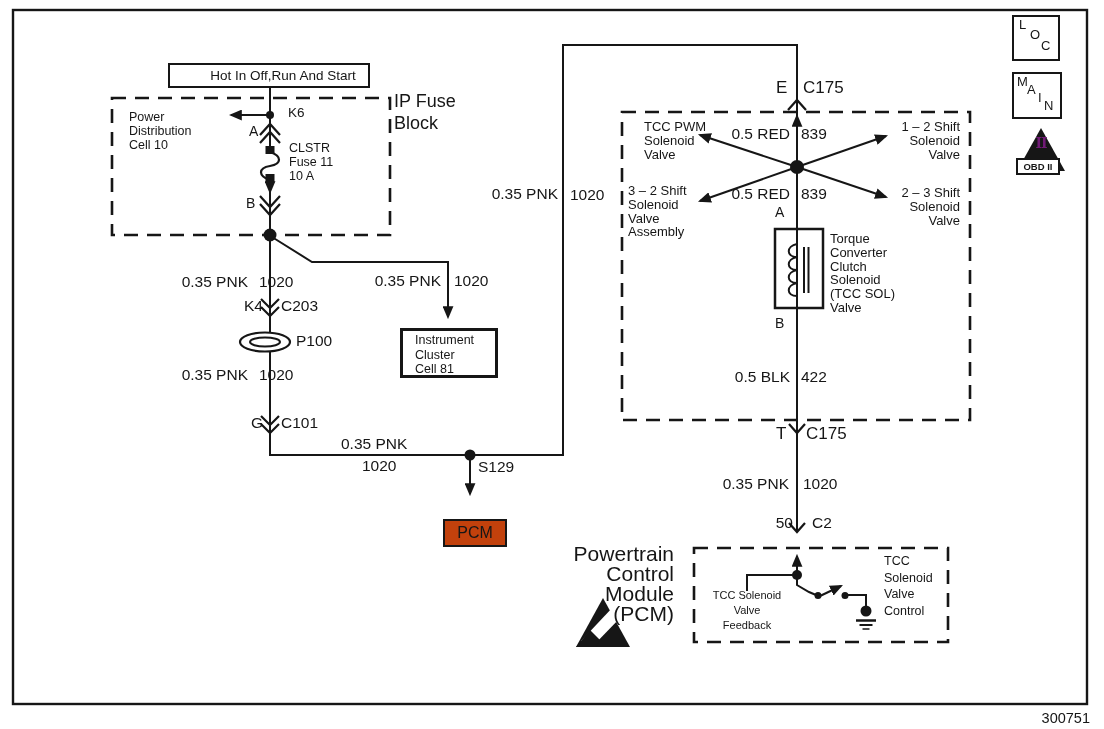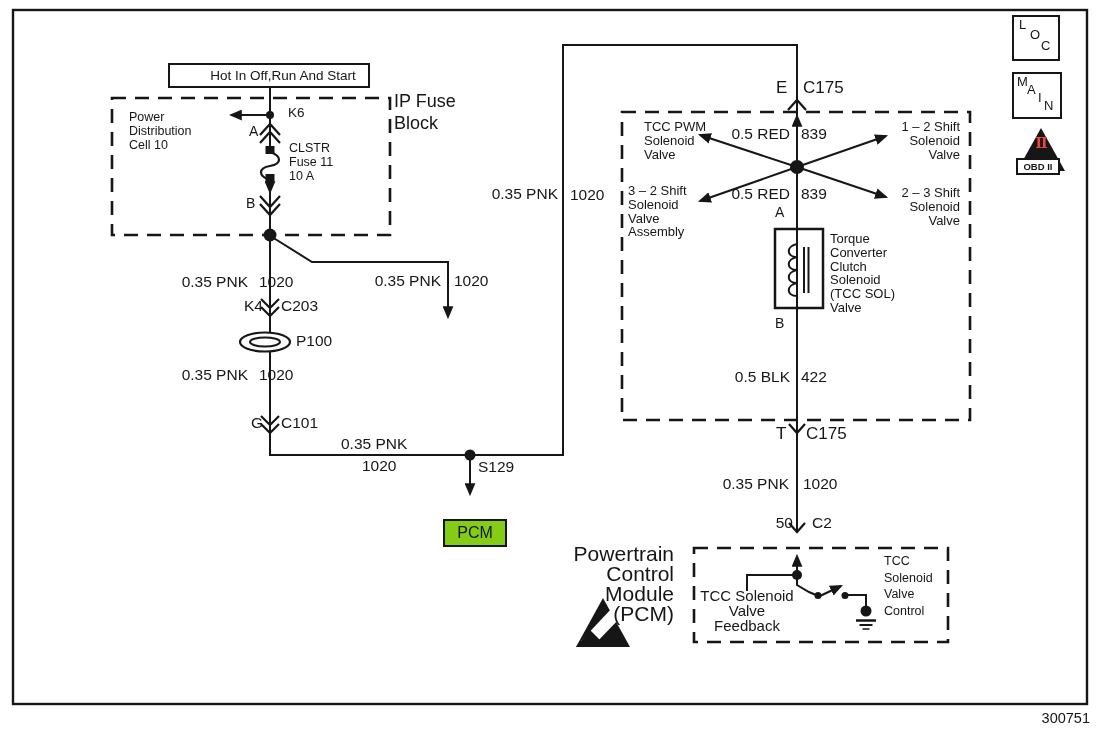--- a/index.html
+++ b/index.html
@@ -149,22 +149,25 @@
   <div class="L wl rt" style="left:166px;top:367px;width:82px;">0.35 PNK</div>
   <div class="L wl" style="left:259px;top:367px;">1020</div>
 
   <div class="L cn rt" style="left:238px;top:415px;width:25px;">G</div>
   <div class="L cn" style="left:281px;top:415px;">C101</div>
 
   <div class="L wl" style="left:341px;top:436px;">0.35 PNK</div>
   <div class="L wl" style="left:362px;top:458px;">1020</div>
   <div class="L cn" style="left:478px;top:459px;">S129</div>
 
-  <div class="L ct" style="left:443px;top:519px;width:60px;height:24px;border:2.5px solid #161616;background:#84cc16;font-size:16px;line-height:24px;">PCM</div>
-
+  <div class="L ct" style="left:443px;top:519px;width:60px;height:24px;border:2.5px solid #161616;background:#c2410c;font-size:16px;line-height:24px;">PCM</div>
+
+  <div class="L sm" style="left:400px;top:328px;width:80px;height:42px;border:3px solid #161616;background:#fff;padding:2px 0 0 12px;line-height:14.5px;">Instrument
+Cluster
+Cell 81</div>
   <div class="L wl rt" style="left:361px;top:273px;width:80px;">0.35 PNK</div>
   <div class="L wl" style="left:454px;top:273px;">1020</div>
 
   <div class="L wl rt" style="left:478px;top:186px;width:80px;">0.35 PNK</div>
   <div class="L wl" style="left:570px;top:187px;">1020</div>
 
   <div class="L big" style="left:776px;top:79px;">E</div>
   <div class="L big" style="left:803px;top:79px;">C175</div>
 
   <div class="L cmp" style="left:644px;top:120px;">TCC PWM
@@ -204,36 +207,36 @@
   <div class="L wl rt" style="left:709px;top:476px;width:80px;">0.35 PNK</div>
   <div class="L wl" style="left:803px;top:476px;">1020</div>
 
   <div class="L cn rt" style="left:767px;top:515px;width:26px;">50</div>
   <div class="L cn" style="left:812px;top:515px;">C2</div>
 
   <div class="L rt" style="left:556px;top:544px;width:118px;font-size:21px;line-height:20px;">Powertrain
 Control
 Module
 (PCM)</div>
-  <div class="L ct" style="left:695px;top:588px;width:104px;font-size:15px;line-height:15px;">TCC Solenoid
+  <div class="L ct" style="left:695px;top:588px;width:104px;font-size:11px;line-height:15px;">TCC Solenoid
 Valve
 Feedback</div>
   <div class="L" style="left:884px;top:553px;font-size:12.5px;line-height:16.5px;">TCC
 Solenoid
 Valve
 Control</div>
 
   <div class="badge" style="left:1012px;top:15px;width:44px;height:42px;">
     <span style="left:5px;top:1px;">L</span>
     <span style="left:16px;top:11px;">O</span>
     <span style="left:27px;top:22px;">C</span>
   </div>
   <div class="badge" style="left:1012px;top:72px;width:46px;height:43px;">
     <span style="left:3px;top:1px;">M</span>
     <span style="left:13px;top:9px;">A</span>
     <span style="left:24px;top:17px;">I</span>
     <span style="left:30px;top:25px;">N</span>
   </div>
-  <div class="L ct" style="left:1031px;top:135px;width:20px;color:#ef4444;font-family:'DejaVu Serif',serif;font-weight:bold;font-size:14px;letter-spacing:-1px;">II</div>
+  <div class="L ct" style="left:1031px;top:135px;width:20px;color:#701a75;font-family:'DejaVu Serif',serif;font-weight:bold;font-size:14px;letter-spacing:-1px;">II</div>
   <div class="L ct" style="left:1017px;top:160px;width:42px;font-size:9.5px;font-weight:bold;line-height:13px;">OBD II</div>
 
   <div class="L rt" style="left:1000px;top:710px;width:90px;font-size:14.5px;">300751</div>
 </div>
 
 </body></html>

